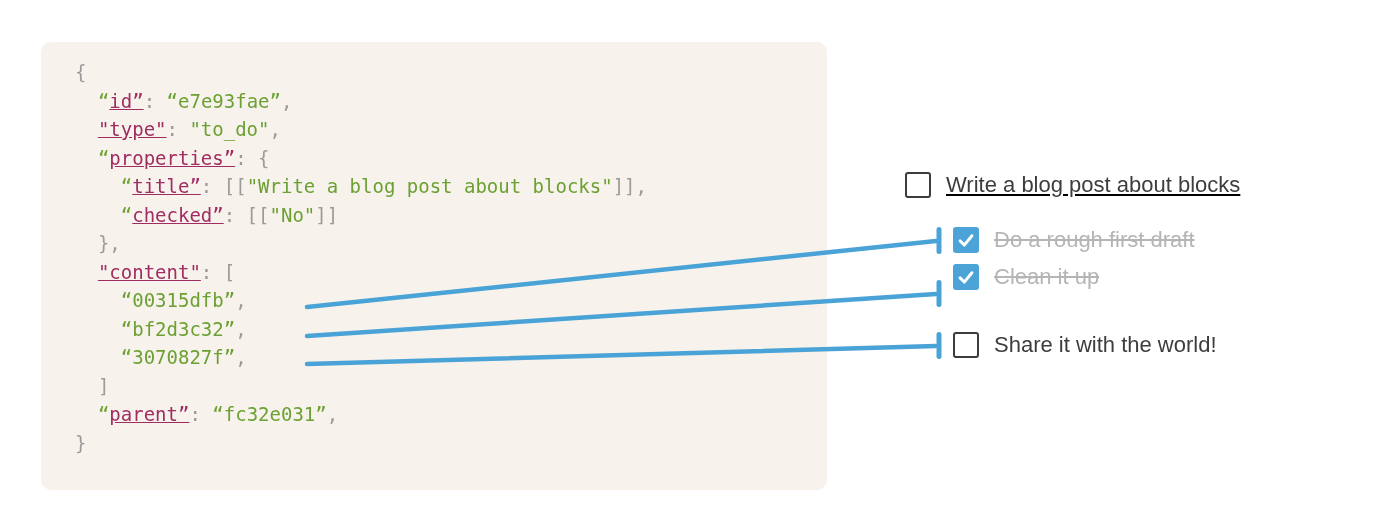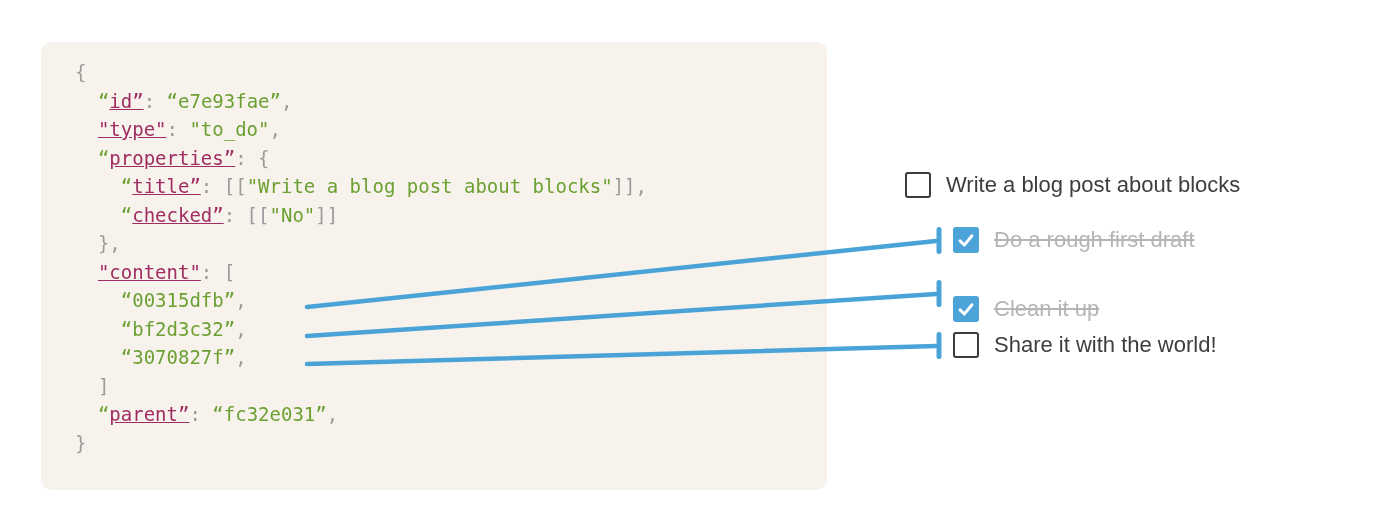--- a/index.html
+++ b/index.html
@@ -76,23 +76,23 @@
     font-size: 22px;
     color: #3d3d3d;
     white-space: nowrap;
   }
   .todo-label.done {
     color: #b5b5b5;
     text-decoration: line-through;
     text-decoration-thickness: 2px;
   }
 
-  .r1 { left: 905px; top: 172px; }
+  .r1 { left: 905px; top: 172px; text-decoration: underline; }
   .r2 { left: 953px; top: 227px; }
-  .r3 { left: 953px; top: 296px; }
+  .r3 { left: 953px; top: 264px; }
   .r4 { left: 953px; top: 332px; align-items: flex-end; }
 </style>
 </head>
 <body>
 
 <div class="canvas">
 
   <div class="code-panel">
     <pre class="code" id="code-block"><div class="code-line"><span class="tok-punct">{</span></div><div class="code-line"><span class="tok-punct">  </span><span class="tok-str">“</span><span class="tok-key">id”</span><span class="tok-punct">: </span><span class="tok-str">“e7e93fae”</span><span class="tok-punct">,</span></div><div class="code-line"><span class="tok-punct">  </span><span class="tok-key">"type"</span><span class="tok-punct">: </span><span class="tok-str">"to_do"</span><span class="tok-punct">,</span></div><div class="code-line"><span class="tok-punct">  </span><span class="tok-str">“</span><span class="tok-key">properties”</span><span class="tok-punct">: {</span></div><div class="code-line"><span class="tok-punct">    </span><span class="tok-str">“</span><span class="tok-key">title”</span><span class="tok-punct">: [[</span><span class="tok-str">"Write a blog post about blocks"</span><span class="tok-punct">]],</span></div><div class="code-line"><span class="tok-punct">    </span><span class="tok-str">“</span><span class="tok-key">checked”</span><span class="tok-punct">: [[</span><span class="tok-str">"No"</span><span class="tok-punct">]]</span></div><div class="code-line"><span class="tok-punct">  },</span></div><div class="code-line"><span class="tok-punct">  </span><span class="tok-key">"content"</span><span class="tok-punct">: [</span></div><div class="code-line"><span class="tok-punct">    </span><span class="tok-str">“00315dfb”</span><span class="tok-punct">,</span></div><div class="code-line"><span class="tok-punct">    </span><span class="tok-str">“bf2d3c32”</span><span class="tok-punct">,</span></div><div class="code-line"><span class="tok-punct">    </span><span class="tok-str">“3070827f”</span><span class="tok-punct">,</span></div><div class="code-line"><span class="tok-punct">  ]</span></div><div class="code-line"><span class="tok-punct">  </span><span class="tok-str">“</span><span class="tok-key">parent”</span><span class="tok-punct">: </span><span class="tok-str">“fc32e031”</span><span class="tok-punct">,</span></div><div class="code-line"><span class="tok-punct">}</span></div></pre>
   </div>

